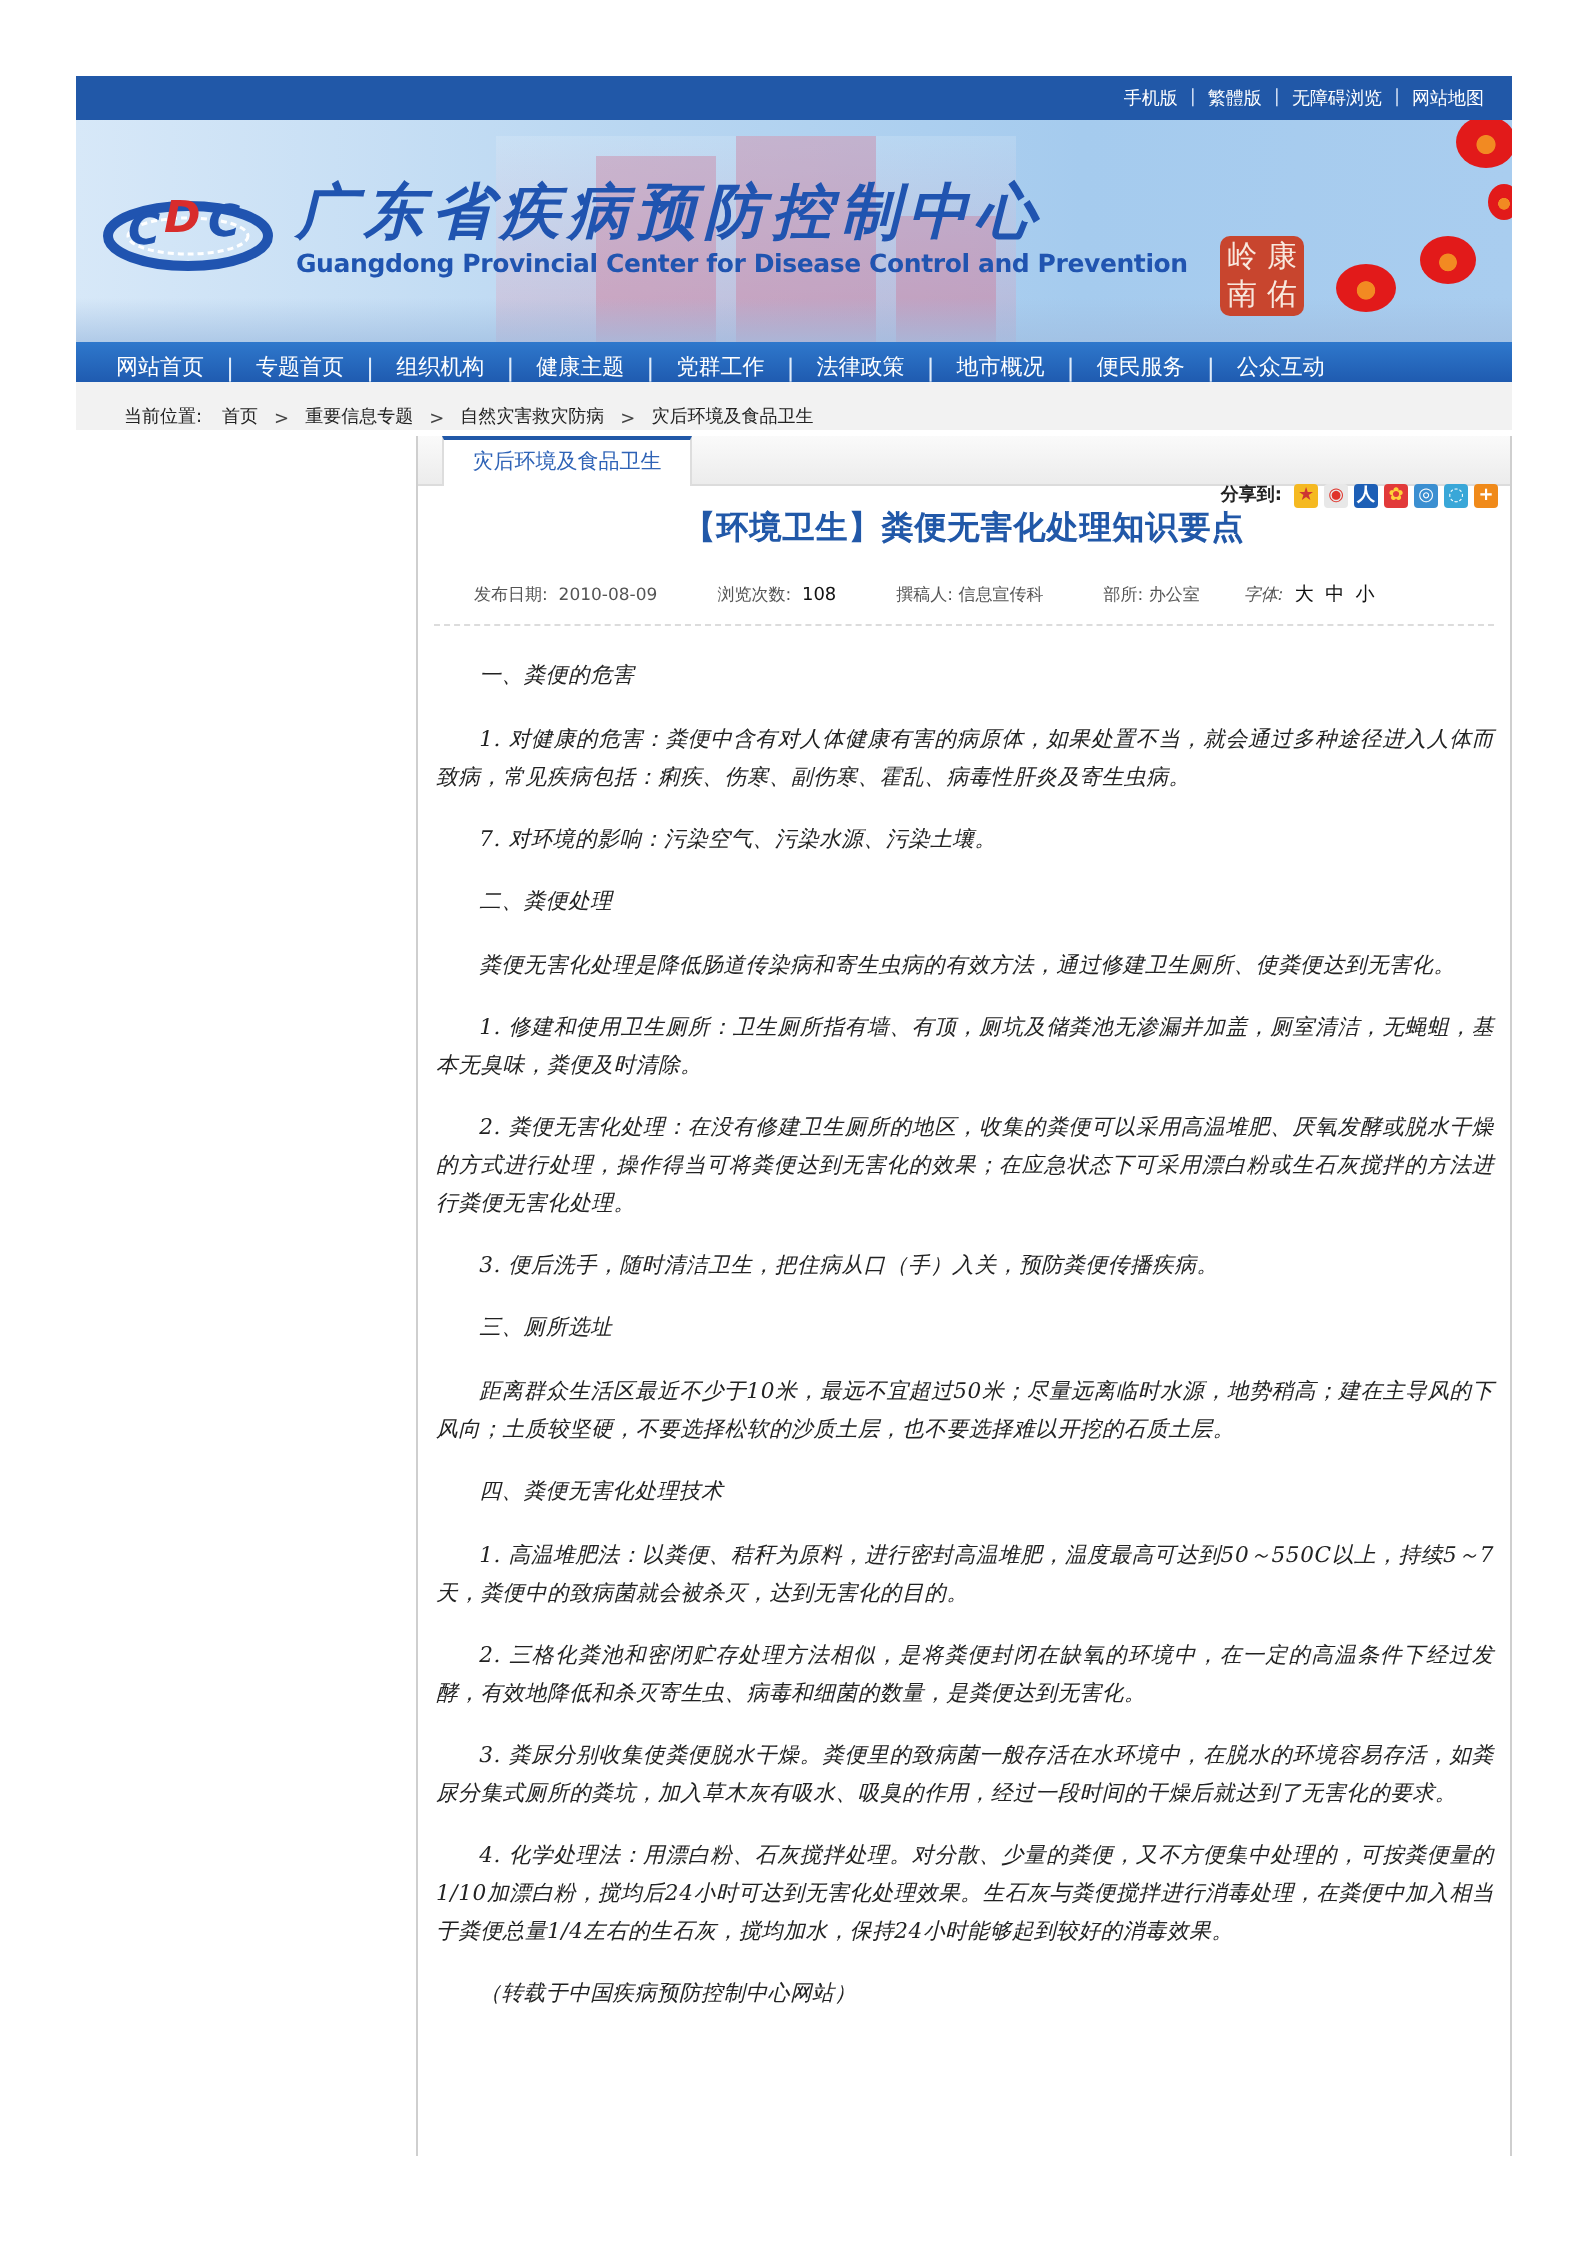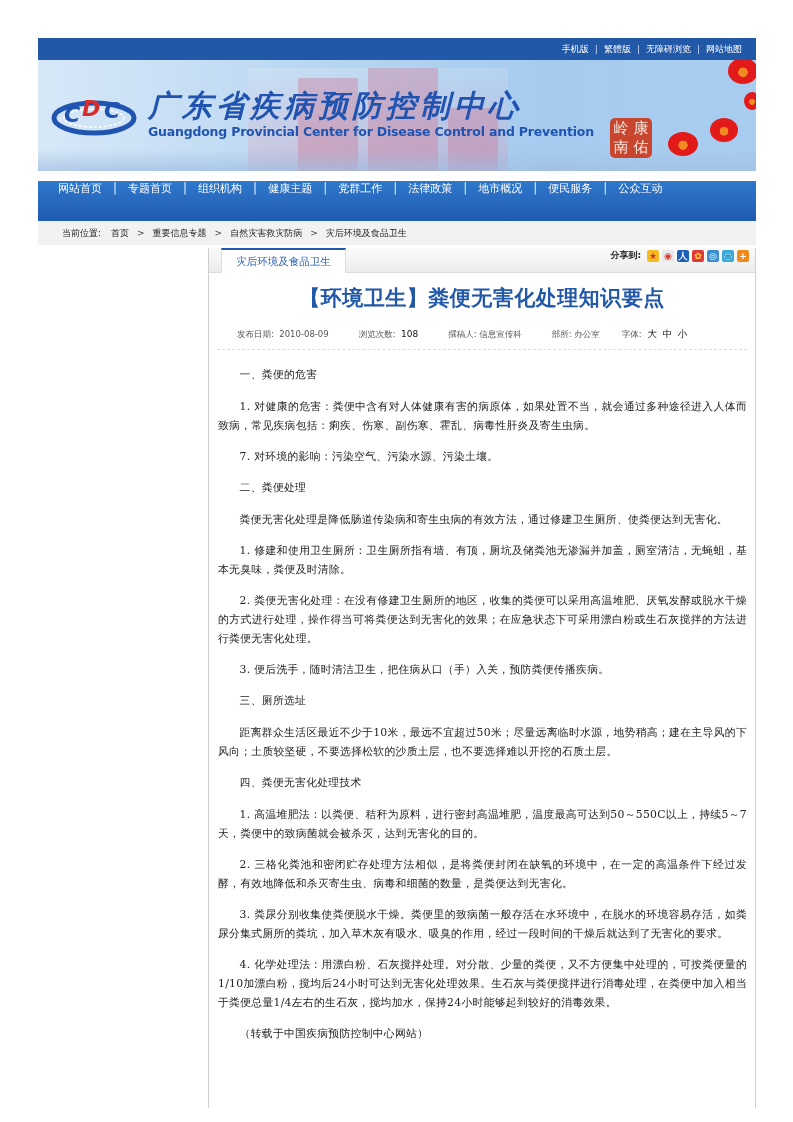--- a/index.html
+++ b/index.html
@@ -50,31 +50,31 @@
   .seal {
     position: absolute; left: 572px; top: 58px; width: 42px; height: 40px;
     background: #c8452e; border-radius: 5px; color: #f8e8de;
     display: grid; grid-template-columns: 1fr 1fr; font-size: 15px;
     line-height: 19px; text-align: center; padding: 1px;
   }
   .flower { position: absolute; border-radius: 50%; background: radial-gradient(circle at 50% 55%, #f28a22 0 22%, #e21a1a 24% 100%); }
 
   
   .mainnav {
-    height: 40px; background: linear-gradient(180deg, #2f78cc 0%, #1f5bb0 100%);
-    display: flex; align-items: flex-start; padding-left: 12px;
-    font-size: 11px; color: #fff; font-family: "DejaVu Sans", sans-serif; margin-top: 10px;
+    height: 20px; background: linear-gradient(180deg, #2f78cc 0%, #1f5bb0 100%);
+    display: flex; align-items: flex-end; padding-left: 12px;
+    font-size: 11px; color: #fff; font-family: "DejaVu Sans", sans-serif;
   }
   .mainnav .item { padding: 0 11px; cursor: pointer; }
   .mainnav .item:first-child { padding-left: 8px; }
   .mainnav .sep { color: #e0ecfa; font-size: 12px; }
 
   
   .crumb {
-    height: 24px; background: #f2f2f2; display: flex; align-items: center;
+    height: 24px; background: #f2f2f2; display: flex; align-items: flex-end;
     padding-left: 24px; font-size: 9px; color: #222;
     font-family: "DejaVu Sans", sans-serif;
   }
   .crumb .gt { margin: 0 8px; color: #444; }
   .crumb .label { margin-right: 10px; }
 
   
   .content { position: relative; height: 860px; margin-top: 3px; }
   .sidebar {
     position: absolute; left: 0; top: 0; width: 170px; height: 427px;
@@ -100,40 +100,40 @@
     height: 25px; background: linear-gradient(180deg, #fafafa, #ececec);
     border-bottom: 1px solid #dcdcdc; position: relative;
   }
   .tab {
     position: absolute; left: 12px; top: 0; height: 25px; width: 125px;
     border-top: 2px solid #2158a8; background: #fff; border-left: 1px solid #ddd; border-right: 1px solid #ddd;
     font-size: 10.5px; color: #2f63b6; text-align: center; line-height: 22px;
     font-family: "DejaVu Sans", sans-serif;
   }
   .share {
-    position: absolute; right: 6px; top: 1px; display: flex; align-items: center; gap: 3px;
+    position: absolute; right: 6px; top: 23px; display: flex; align-items: center; gap: 3px;
     font-size: 9px; font-family: "DejaVu Sans", sans-serif;
   }
   .share .lbl { margin-right: 3px; font-weight: bold; }
   .share .ico { width: 12px; height: 12px; border-radius: 2px; display: inline-block; color: #fff; font-size: 9px; text-align: center; line-height: 12px; font-weight: bold; }
 
   .article-title {
-    text-align: center; font-size: 21px; color: #2158a8; font-weight: bold;
+    text-align: center; font-size: 16px; color: #2158a8; font-weight: bold;
     margin-top: 11px; font-family: "DejaVu Sans", sans-serif; letter-spacing: 0.5px;
   }
   .meta {
     display: flex; margin: 16px 8px 0 8px; padding: 0 0 8px 20px;
     border-bottom: 1px dashed #dcdcdc; font-size: 8.5px; color: #555;
     font-family: "DejaVu Sans", sans-serif; align-items: center;
   }
   .meta .m { margin-right: 30px; white-space: nowrap; }
   .meta .views { color: #111; font-size: 9px; }
   .meta .fs span { color: #111; font-size: 9.5px; margin-left: 3px; cursor: pointer; }
 
-  .body { padding: 15px 8px 0 9px; font-size: 10.8px; line-height: 19px; color: #222; }
+  .body { padding: 15px 8px 0 9px; font-size: 10.8px; line-height: 19px; color: #222; font-style: italic; }
   .body p { text-indent: 2em; margin-bottom: 12px; text-align: justify; letter-spacing: 0.3px; }
   .body p.h { margin-bottom: 13px; }
 </style>
 </head>
 <body>
 
 <div class="page">
 
   <div class="topbar">
     <a>手机版</a>
@@ -237,21 +237,21 @@
         </span>
         <span class="m" style="">
           <span>撰稿人:</span>
           <span>信息宣传科</span>
         </span>
         <span class="m" style="margin-right:22px;">
           <span>部所:</span>
           <span>办公室</span>
         </span>
         <span class="m fs" style="margin-right:0;">
-          <span style="color:#555;font-size:8.5px;margin-left:0;">字体:</span>
+          <span style="color:#555;font-size:8.5px;margin-left:0;font-style:italic;">字体:</span>
           <span>大</span>
           <span>中</span>
           <span>小</span>
         </span>
       </div>
 
       <div class="body">
         <p class="h">一、粪便的危害</p>
         <p>1. 对健康的危害：粪便中含有对人体健康有害的病原体，如果处置不当，就会通过多种途径进入人体而致病，常见疾病包括：痢疾、伤寒、副伤寒、霍乱、病毒性肝炎及寄生虫病。</p>
         <p>7. 对环境的影响：污染空气、污染水源、污染土壤。</p>

